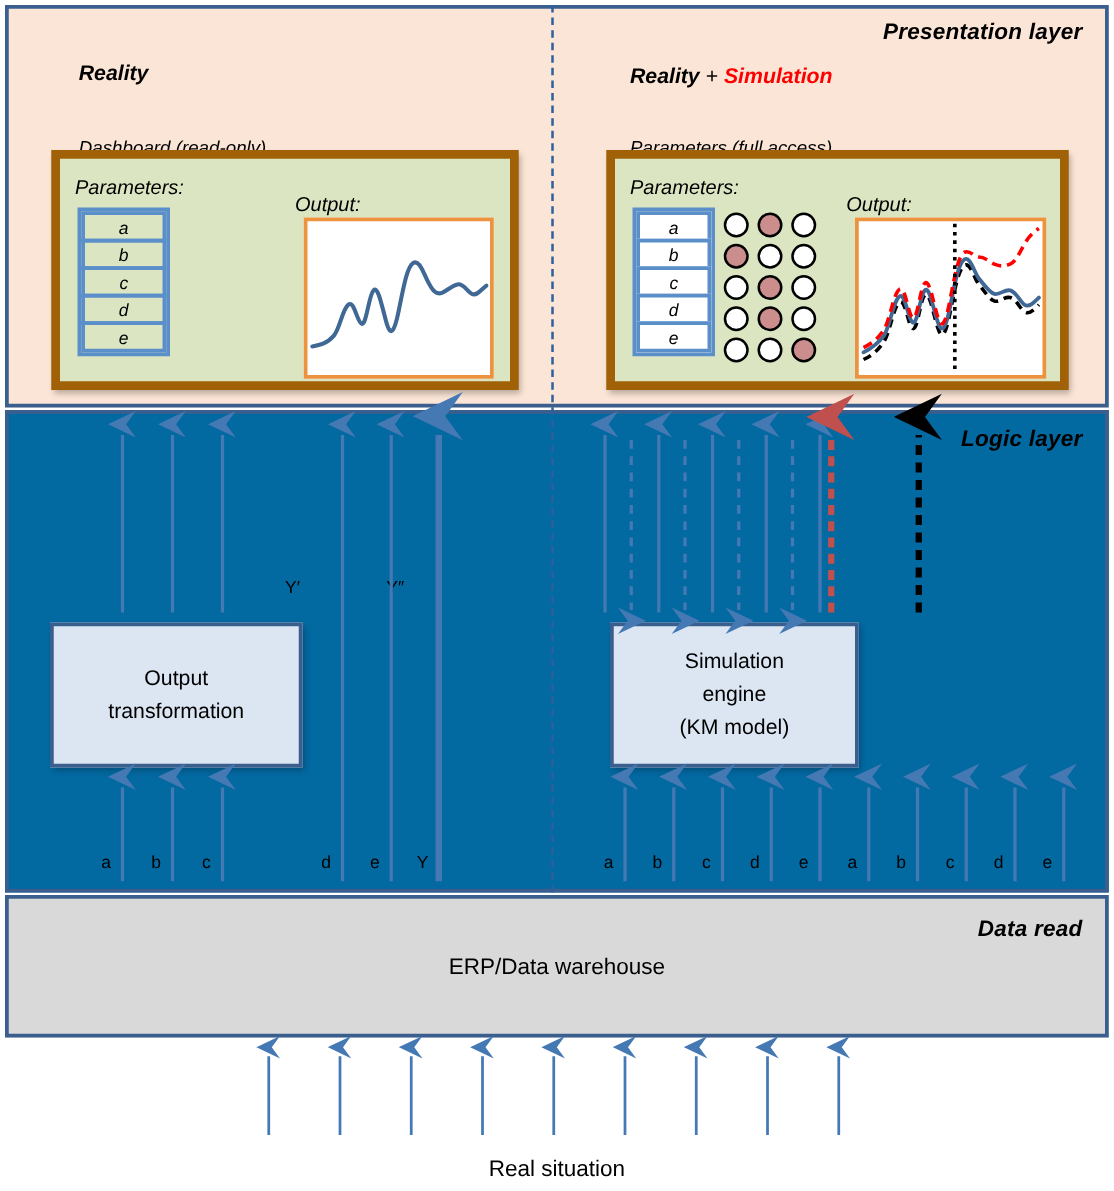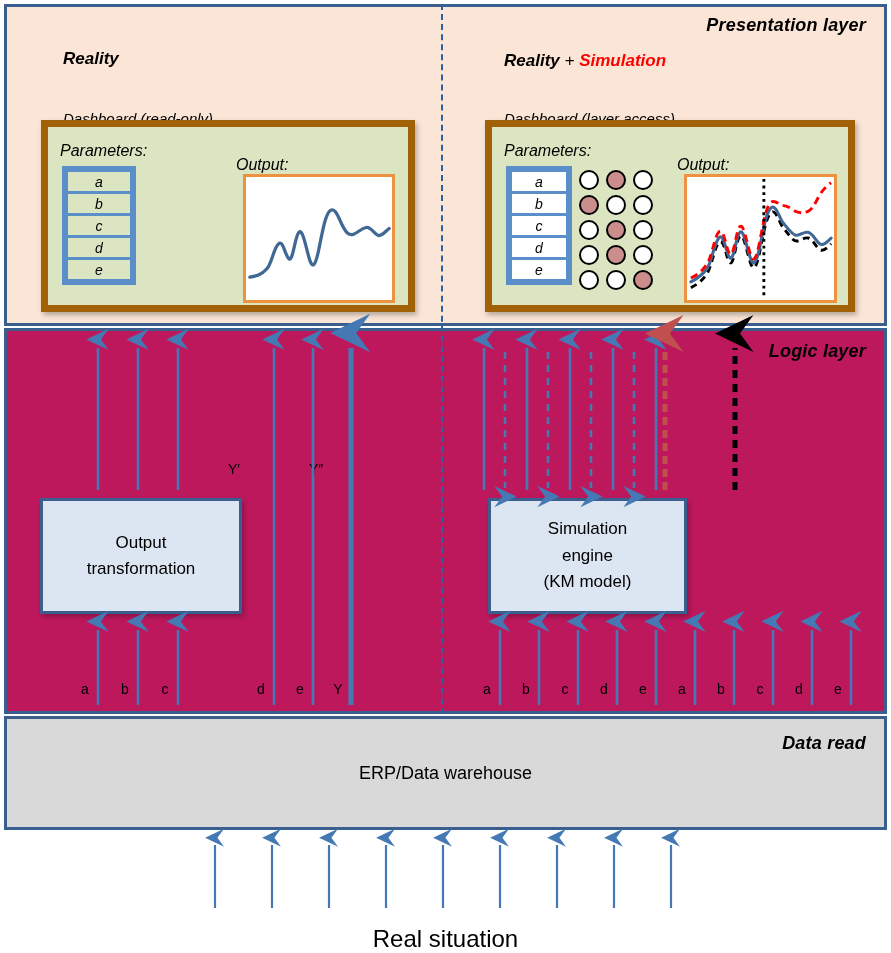--- a/index.html
+++ b/index.html
@@ -5,21 +5,21 @@
   html,body{margin:0;padding:0;background:#ffffff;}
   body{
     font-family:"Liberation Sans", sans-serif;
     width:891px;height:953px;position:relative;overflow:hidden;
   }
   #stage{position:absolute;left:0;top:0;width:750px;height:953px;}
 
   
   .layer{position:absolute;box-sizing:border-box;border:3px solid #3a5f8f;}
   #presentation-layer{left:4px;top:4px;width:883px;height:322px;background:#fbe5d6;}
-  #logic-layer{left:4px;top:328px;width:883px;height:386px;background:#be185d;}
+  #logic-layer{left:4px;top:328px;width:883px;height:386px;background:#0369a1;}
   #data-layer{left:4px;top:716px;width:883px;height:114px;background:#d9d9d9;}
 
   .layer-label{
     position:absolute;right:18px;top:8px;
     font-style:italic;font-weight:bold;font-size:18px;color:#000;
     letter-spacing:.2px;white-space:nowrap;
   }
   #logic-layer .layer-label{top:10px;}
   #data-layer .layer-label{top:14px;}
 
@@ -84,21 +84,21 @@
   #dm-model-box{background:#f0f0f0;border:4px dashed #3a5f8f;align-items:flex-start;padding-top:26px;}
 
   .arrow-label{position:absolute;font-size:14px;color:#000;white-space:nowrap;}
 
   
   #arrow-layer{position:absolute;left:0;top:0;width:891px;height:953px;pointer-events:none;}
 
   
   #real-situation-label{
     position:absolute;left:0;top:925px;width:891px;text-align:center;
-    font-size:24px;color:#000;
+    font-size:18px;color:#000;
   }
 </style>
 </head>
 <body>
 
 <div id="stage">
 
   <div class="layer" id="presentation-layer">
     <div class="layer-label">Presentation layer</div>
 
@@ -123,21 +123,21 @@
           <svg viewBox="0 0 152 129" preserveAspectRatio="none">
             <path d="M4,105 C10,104 16,103 22,96 C27,90 29,74 34,70 C39,66 41,84 45,86 C49,88 51,62 55,58 C59,54 62,72 66,86 C69,96 72,95 76,75
                      C80,55 83,38 88,35 C93,32 96,42 100,50 C104,58 107,62 112,60 C117,58 120,54 125,53 C130,52 133,59 137,61 C141,63 145,57 149,54" fill="none" stroke="#3f6895" stroke-width="3.4" stroke-linecap="round" stroke-linejoin="round"></path>
           </svg>
         </div>
       </div>
     </div>
 
     <div class="pres-half" id="pres-right">
       <div class="half-title" style="left:56px;top:44px;"><span>Reality</span> <span class="plus">+</span> <span class="sim">Simulation</span></div>
-      <div class="dash-caption" style="left:56px;top:85px;">Dashboard (layer access)</div>
+      <div class="dash-caption" style="left:56px;top:85px;">Parameters (full access)</div>
 
       <div class="dashboard" style="left:37px;top:113px;width:370px;height:192px;">
         <div class="dash-inner"></div>
         <div class="dash-h" style="left:19px;top:22px;">Parameters:</div>
         <div class="dash-h" style="left:192px;top:36px;">Output:</div>
 
         <div class="param-list white" style="left:21px;top:46px;width:66px;">
           <div class="param-cell">a</div>
           <div class="param-cell">b</div>
           <div class="param-cell">c</div>

